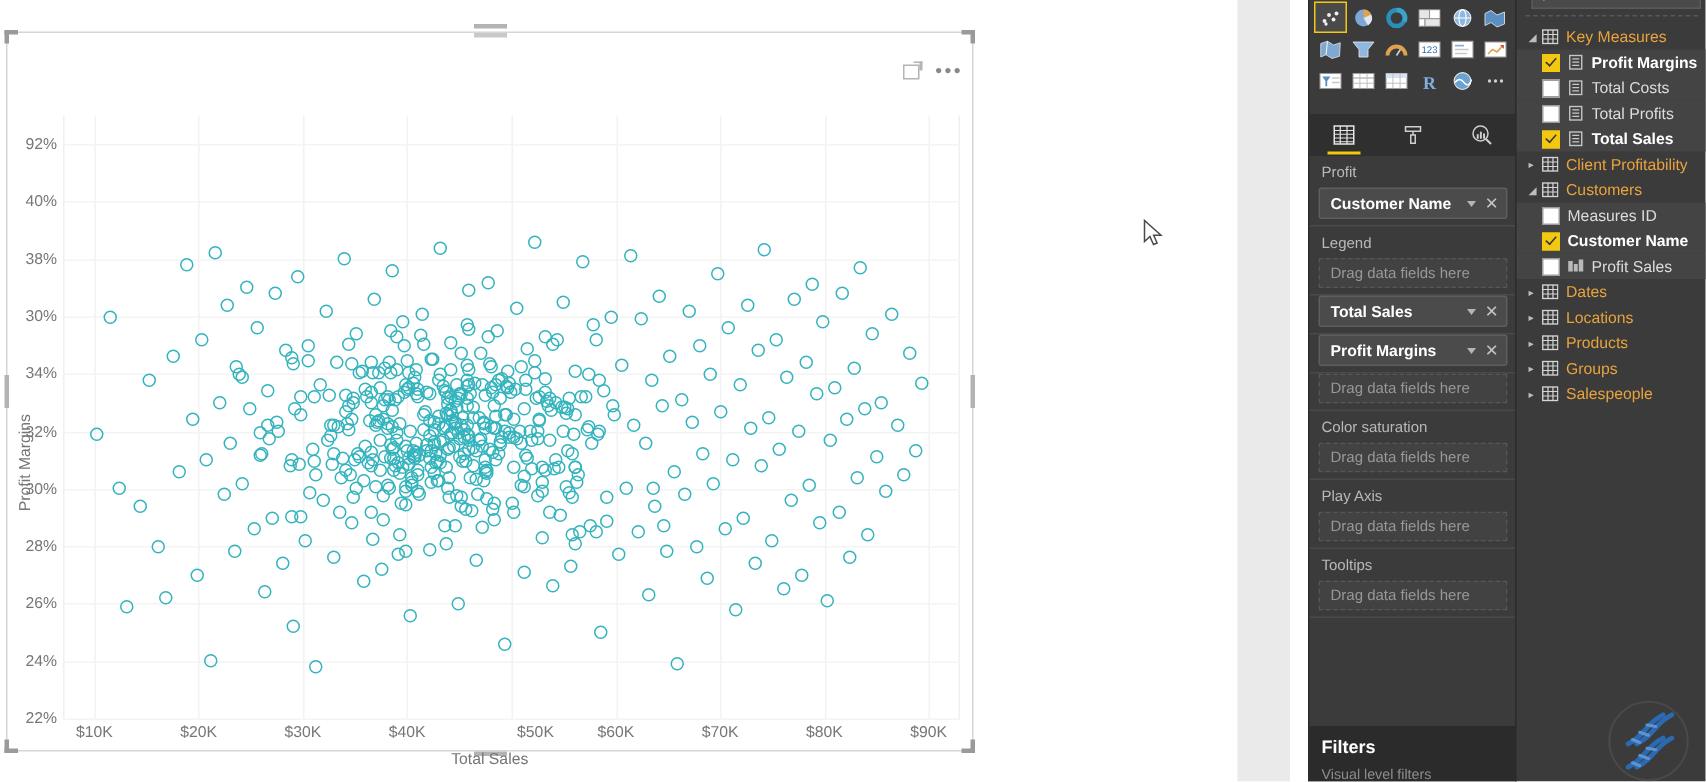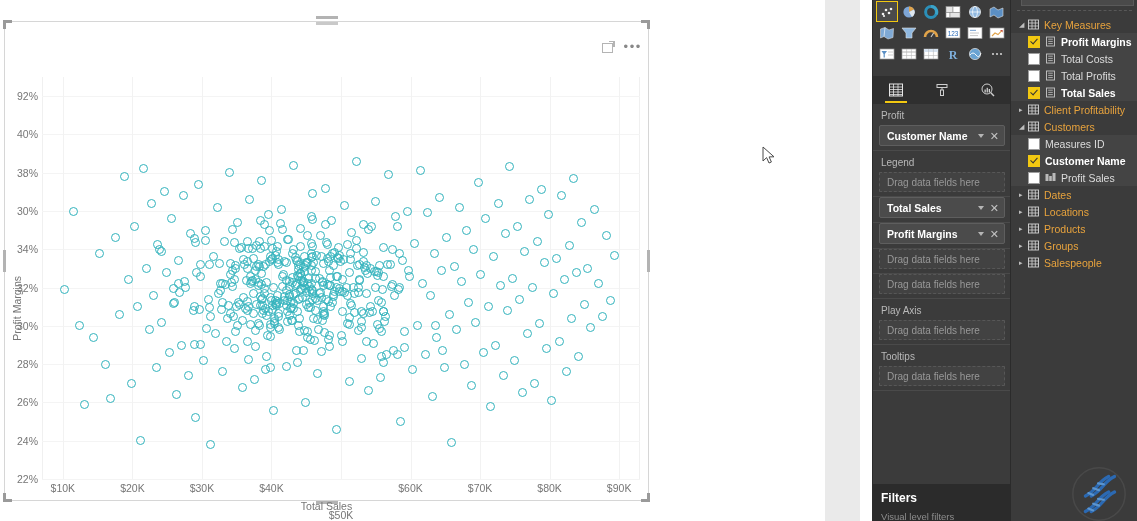--- a/index.html
+++ b/index.html
@@ -753,21 +753,21 @@
             <div class="pt" style="left: 340.793px; top: 182.874px; border-color: rgb(51, 179, 189);"></div>
             <div class="pt" style="left: 314.897px; top: 246.155px; border-color: rgb(51, 179, 189);"></div>
           </div>
       </div>
 
       <div id="x-ticks">
           <div class="xlabel-tick" style="left: 20.8605px;">$10K</div>
           <div class="xlabel-tick" style="left: 90.3953px;">$20K</div>
           <div class="xlabel-tick" style="left: 159.93px;">$30K</div>
           <div class="xlabel-tick" style="left: 229.465px;">$40K</div>
-          <div class="xlabel-tick" style="left: 299px; margin-top: 27px;">$50K</div>
+          <div class="xlabel-tick" style="left: 315px;">$50K</div>
           <div class="xlabel-tick" style="left: 368.535px;">$60K</div>
           <div class="xlabel-tick" style="left: 438.07px;">$70K</div>
           <div class="xlabel-tick" style="left: 507.605px;">$80K</div>
           <div class="xlabel-tick" style="left: 577.14px;">$90K</div>
         </div>
       <div id="x-axis-title">Total Sales</div>
     </div>
   </div>
 
   <div id="canvas-gutter"></div>
@@ -954,20 +954,21 @@
         </div>
         <div class="well-sep"></div>
         <div class="well-filled">
           <span class="wf-name">Profit Margins</span>
           <span class="wf-caret"></span>
           <span class="wf-x">✕</span>
         </div>
         <div class="well-sep"></div>
         <div class="well-empty">Drag data fields here</div>
         <div class="well-sep"></div>
+        <div class="well-label">Color saturation</div>
         <div class="well-empty">Drag data fields here</div>
         <div class="well-sep"></div>
         <div class="well-label">Play Axis</div>
         <div class="well-empty">Drag data fields here</div>
         <div class="well-sep"></div>
         <div class="well-label">Tooltips</div>
         <div class="well-empty">Drag data fields here</div>
         <div class="well-sep"></div>
       </div>
 

